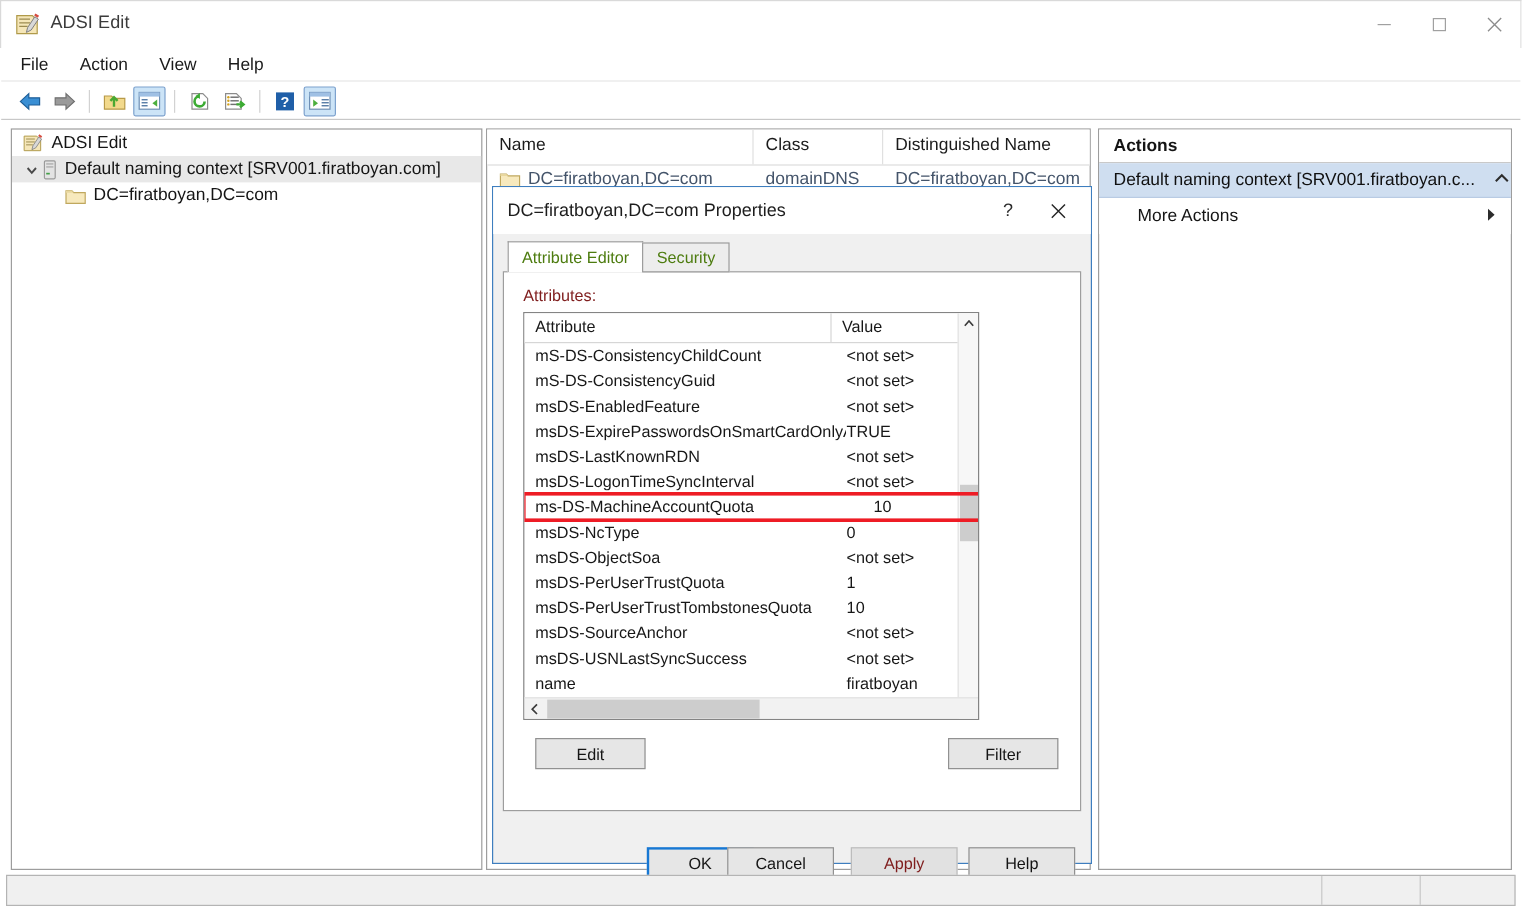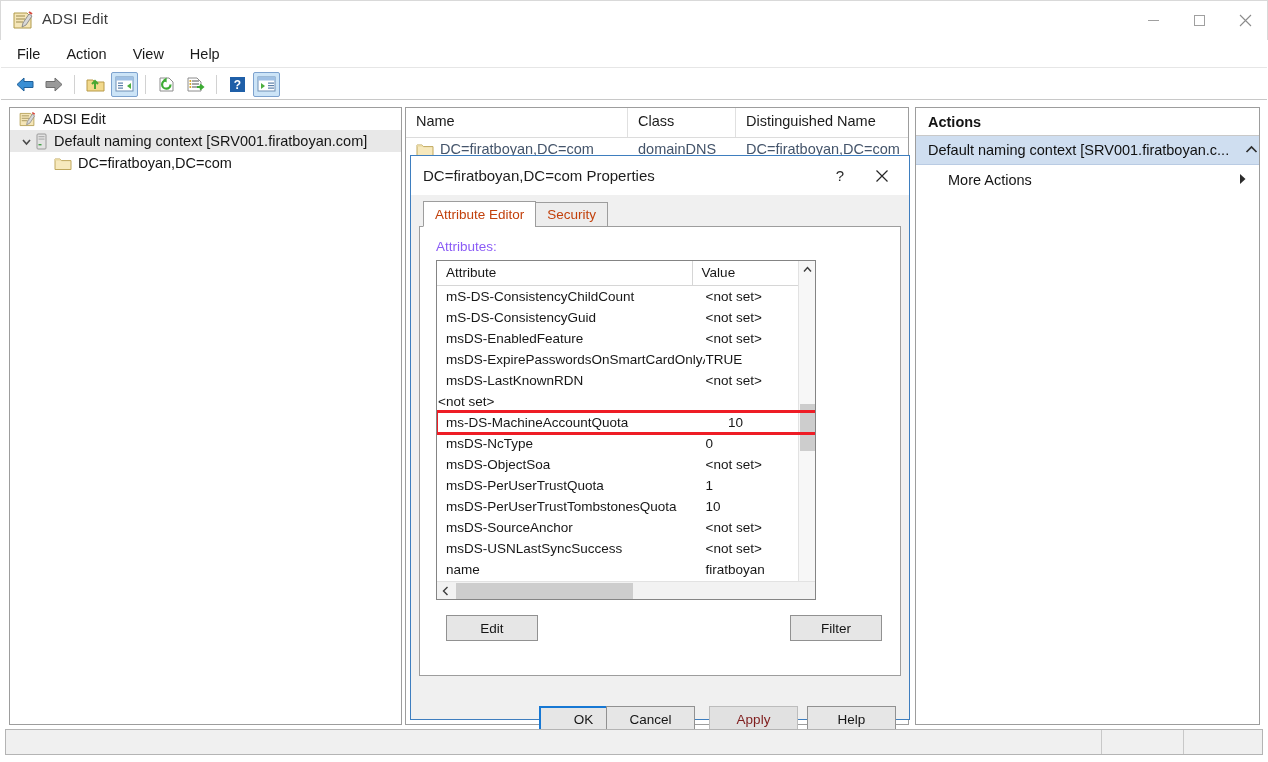--- a/index.html
+++ b/index.html
@@ -198,39 +198,39 @@
 
   .dlg-body { position: relative; padding: 0; }
   .tabs {
     position:absolute; left: 12px; top: 7px;
     display:flex; align-items:flex-end; height: 25px;
     z-index: 3;
   }
   .tab {
     height: 25px; padding: 0 11px;
     display:flex; align-items:center;
-    font-size: 13.5px; color:#c2410c;
+    font-size: 13.5px; color:#4d7c0f;
     border: 1px solid #9d9d9d;
     background: #ededed;
     margin-right: -1px;
   }
   .tab.active {
     background: #ffffff;
     border-bottom-color: #ffffff;
     height: 26px;
   }
   .tab-panel {
     position: absolute; left: 8px; top: 31px;
     width: 482px; height: 450px;
     background: #ffffff;
     border: 1px solid #9d9d9d;
   }
   .attr-label {
     position:absolute; left: 16px; top: 12px;
-    font-size: 13.5px; color: #8b5cf6;
+    font-size: 13.5px; color: #7f1d1d;
   }
   .attr-listbox {
     position:absolute; left: 16px; top: 33px;
     width: 380px; height: 340px;
     border: 1px solid #848484;
     background: #ffffff;
     overflow: hidden;
   }
   .alv-header {
     display:flex; height: 25px;
@@ -542,20 +542,21 @@
             </div>
             <div class="alv-row">
               <div class="a">msDS-ExpirePasswordsOnSmartCardOnlyAcc...</div>
               <div class="b">TRUE</div>
             </div>
             <div class="alv-row">
               <div class="a">msDS-LastKnownRDN</div>
               <div class="b">&lt;not set&gt;</div>
             </div>
             <div class="alv-row">
+              <div class="a">msDS-LogonTimeSyncInterval</div>
               <div class="b">&lt;not set&gt;</div>
             </div>
             <div class="alv-row highlight">
               <div class="a">ms-DS-MachineAccountQuota</div>
               <div class="b">10</div>
             </div>
             <div class="alv-row">
               <div class="a">msDS-NcType</div>
               <div class="b">0</div>
             </div>

